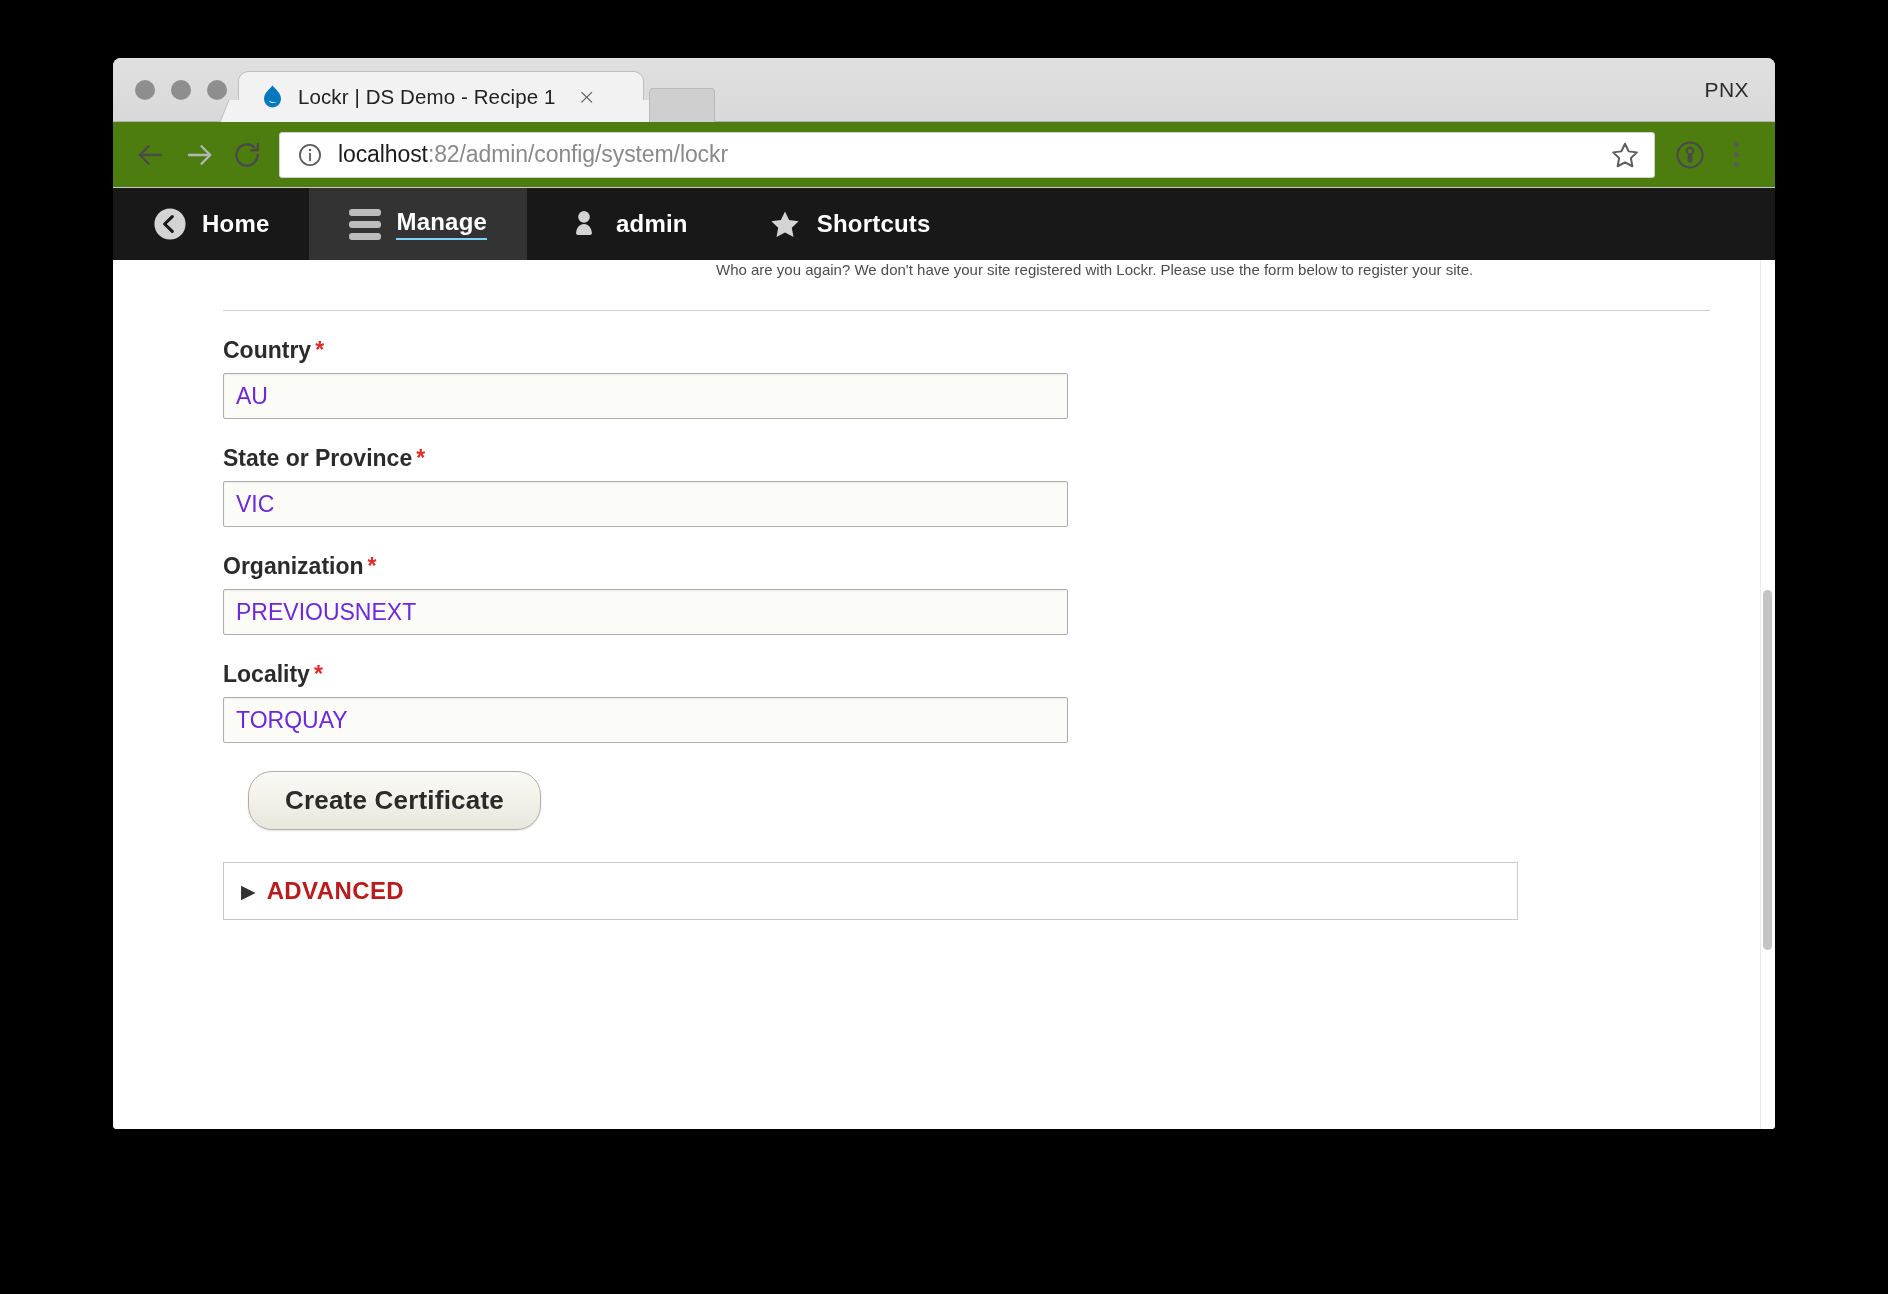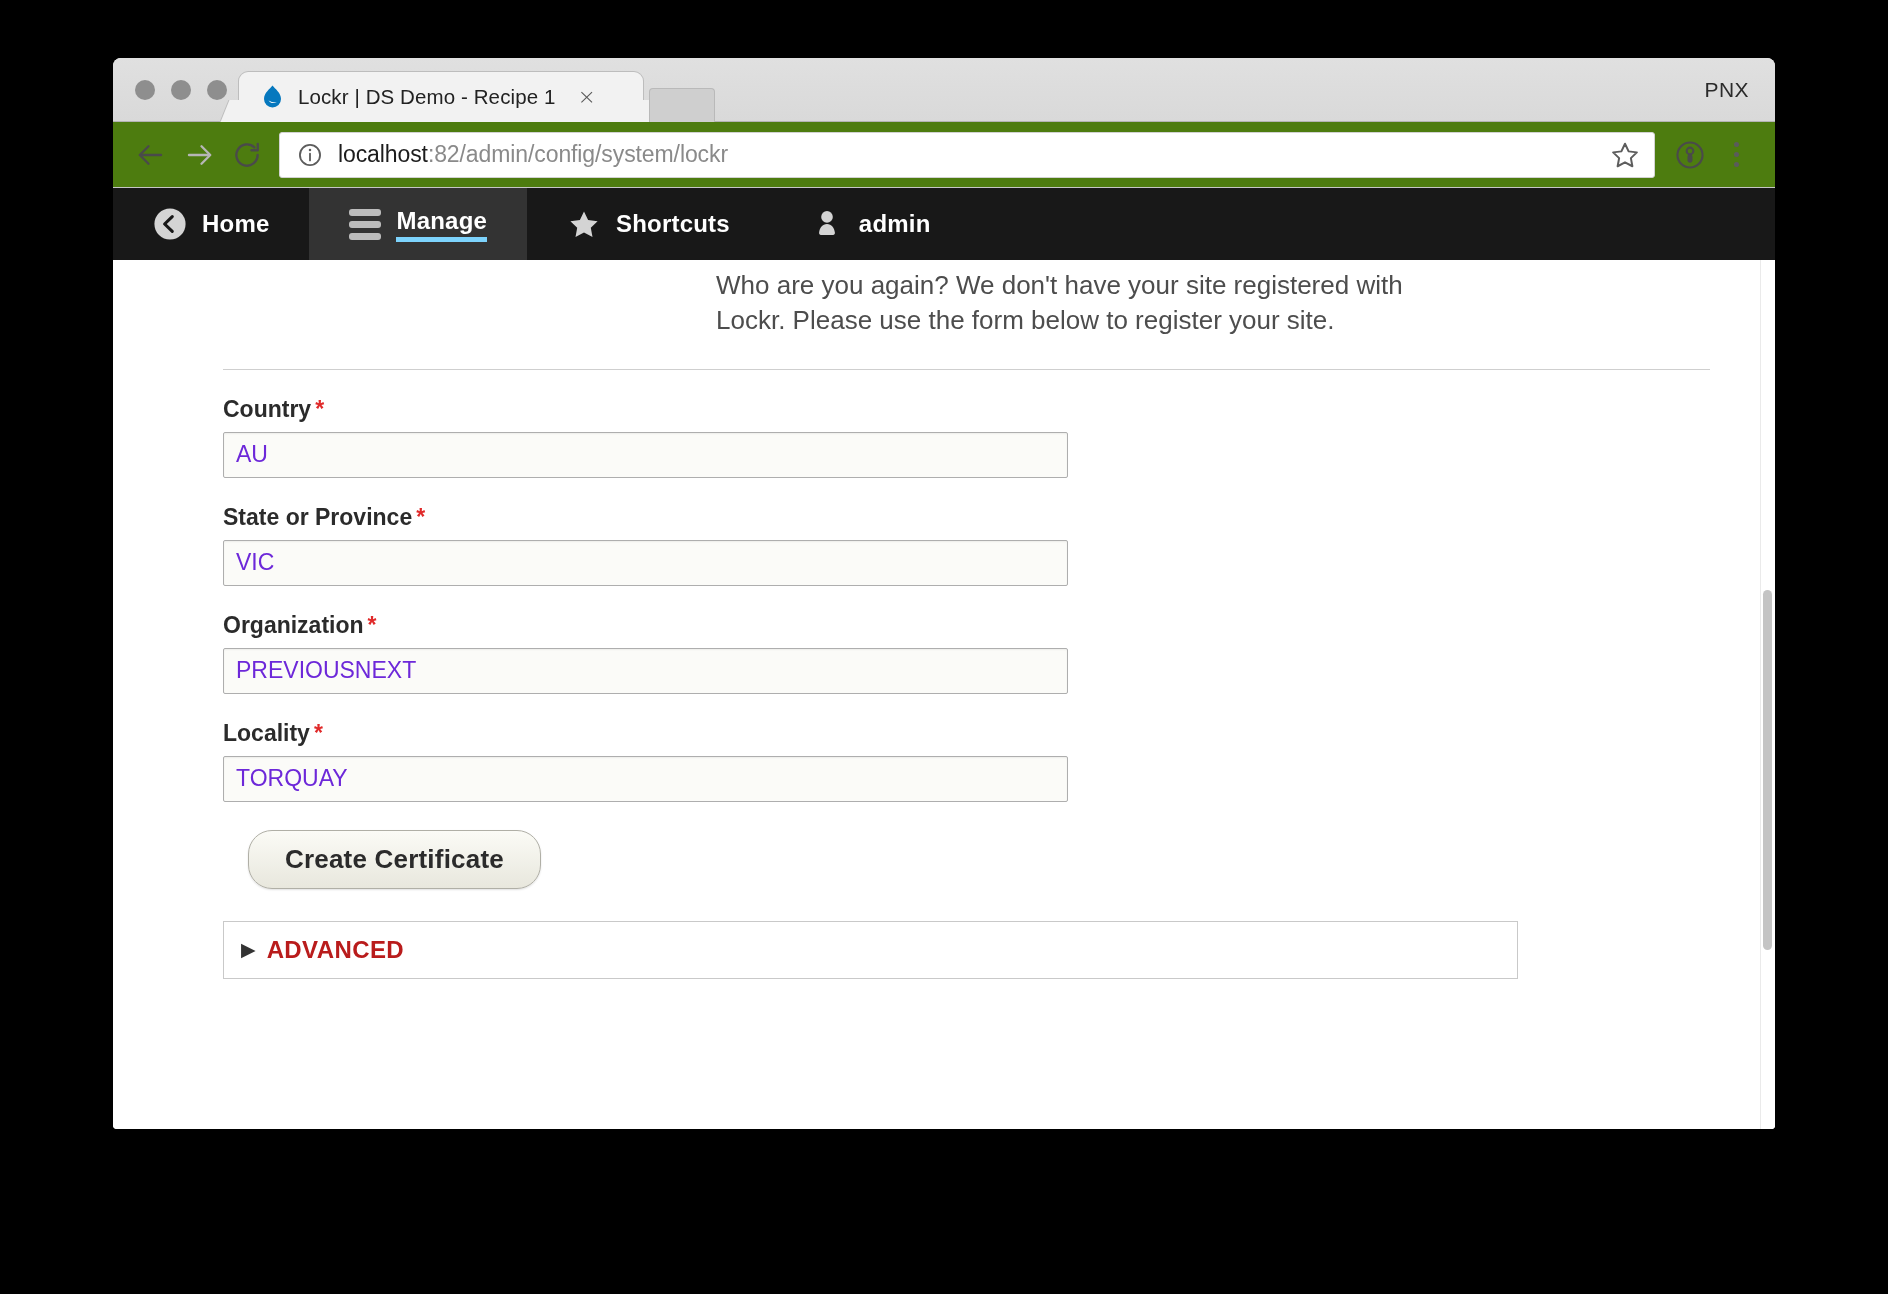--- a/index.html
+++ b/index.html
@@ -135,44 +135,43 @@
   .admin-tab {
     display: flex; align-items: center;
     padding: 0 40px;
     color: #fff;
     font-size: 24px;
     font-weight: bold;
     letter-spacing: .2px;
   }
   .admin-tab .ic { margin-right: 15px; display: flex; align-items: center; }
   #admin-tab-manage { background: #333; }
-  #admin-tab-manage .admin-label { border-bottom: 5px solid #7dd3fc; padding-bottom: 2px; }
+  #admin-tab-manage .admin-label { border-bottom: 2px solid #7dd3fc; padding-bottom: 2px; }
 
   
   .hamburger { display: flex; flex-direction: column; gap: 5px; }
   .hamburger i { display: block; width: 32px; height: 7px; background: #bcbcbc; border-radius: 3px; }
 
   
   #page {
     position: relative;
     flex: 1;
     background: #fff;
     overflow: hidden;
   }
   #content-inner {
     position: absolute;
     left: 0; top: 0; right: 0;
     padding: 0 60px 0 55px;
   }
 
   #status-message {
     margin-left: 548px;
-    padding-top: 8px;
     width: 760px;
-    font-size: 26px;
+    font-size: 15px;
     line-height: 1.36;
     color: #4d4d4d;
   }
 
   #divider {
     margin: 30px 5px 0 55px;
     height: 1px;
     background: #cfcfcf;
   }
 
@@ -341,38 +340,38 @@
       <span class="ic">
         <span class="hamburger">
             <i></i>
             <i></i>
             <i></i>
           </span>
       </span>
       <span class="admin-label">Manage</span>
     </div>
 
-    <div class="admin-tab" id="admin-tab-shortcuts">
-      <span class="ic">
-        <svg width="34" height="34" viewBox="0 0 24 24">
-          <polygon points="12,3.2 14.9,9.2 21.6,10 16.8,14.6 18,21.2 12,18 6,21.2 7.2,14.6 2.4,10 9.1,9.2" fill="#d4d4d4"></polygon>
-        </svg>
-      </span>
-      <span class="admin-label">Shortcuts</span>
-    </div>
-
     <div class="admin-tab" id="admin-tab-admin">
       <span class="ic">
         <svg width="34" height="34" viewBox="0 0 24 24">
           <circle cx="12" cy="7" r="4.1" fill="#d4d4d4"></circle>
           <path d="M12 12 c-3.2 0 -5.2 2.6 -5.6 6.2 c-.1 .9 .5 1.5 1.3 1.5 h8.6 c.8 0 1.4 -.6 1.3 -1.5 C17.2 14.6 15.2 12 12 12 z" fill="#d4d4d4"></path>
         </svg>
       </span>
       <span class="admin-label">admin</span>
     </div>
+
+    <div class="admin-tab" id="admin-tab-shortcuts">
+      <span class="ic">
+        <svg width="34" height="34" viewBox="0 0 24 24">
+          <polygon points="12,3.2 14.9,9.2 21.6,10 16.8,14.6 18,21.2 12,18 6,21.2 7.2,14.6 2.4,10 9.1,9.2" fill="#d4d4d4"></polygon>
+        </svg>
+      </span>
+      <span class="admin-label">Shortcuts</span>
+    </div>
   </div>
 
   <div id="page">
     <div id="content-inner">
 
       <div id="status-message">Who are you again? We don't have your site registered with Lockr. Please use the form below to register your site.</div>
 
       <div id="divider"></div>
 
       <div id="lockr-form">

